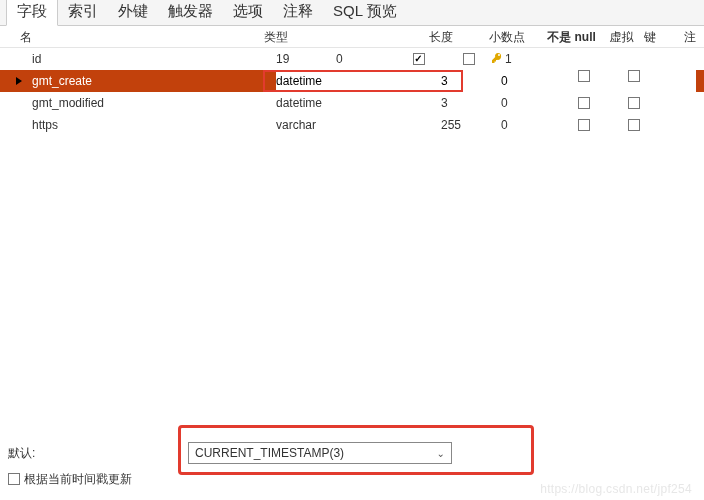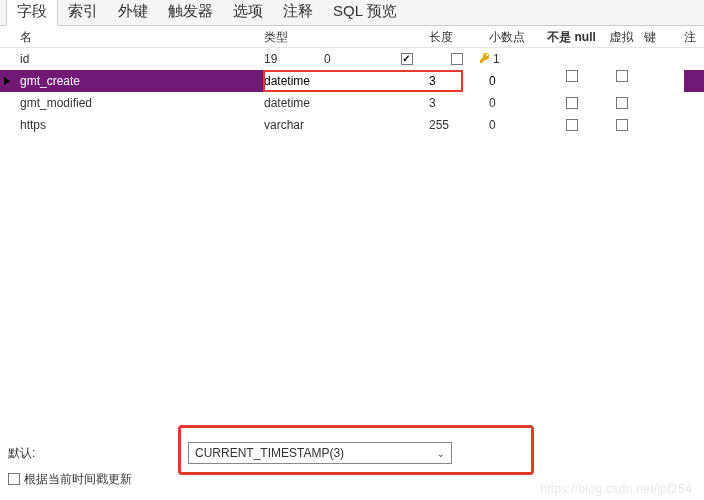--- a/index.html
+++ b/index.html
@@ -43,32 +43,33 @@
   height: 22px;
   font-size: 12px;
 }
 .grid-header {
   border-bottom: 1px solid #e5e5e5;
   color: #333;
   padding-top: 2px;
 }
 .grid-row {
   border-bottom: 0;
+  padding-left: 12px;
 }
 .col-marker { width: 14px; display:flex; justify-content:center; }
 .col-name   { width: 250px; padding-left: 6px; }
 .col-type   { width: 165px; }
 .col-len    { width: 60px; }
 .col-dec    { width: 55px; }
 .col-null   { width: 55px; display:flex; justify-content:center;font-weight:bold; }
 .col-virt   { width: 45px; display:flex; justify-content:center; }
 .col-key    { width: 40px; display:flex; align-items:center; gap:2px; }
 .col-extra  { width: 10px; }
 .grid-row.selected {
-  background: #701a75;
+  background: #c2410c;
   color: #fff;
 }
 .grid-row.selected .col-marker svg path { fill: #000; }
 .cbx {
   width: 12px; height: 12px;
   border: 1px solid #777;
   display: inline-flex;
   align-items: center;
   justify-content: center;
   background: #fff;

